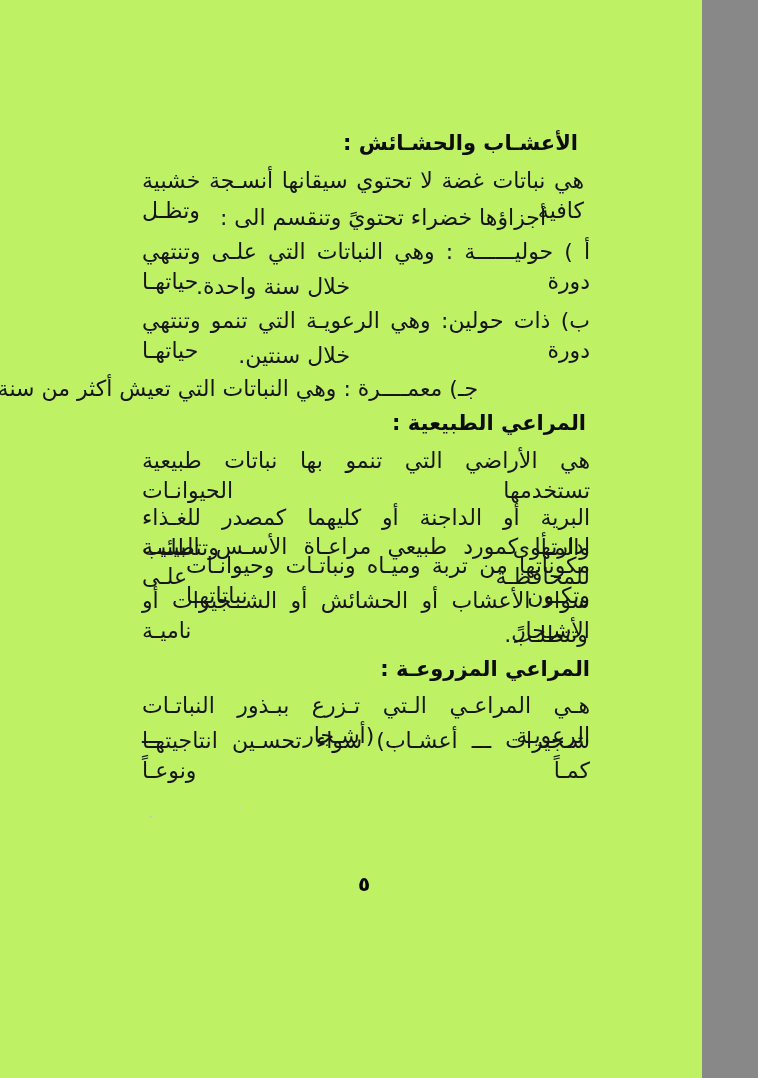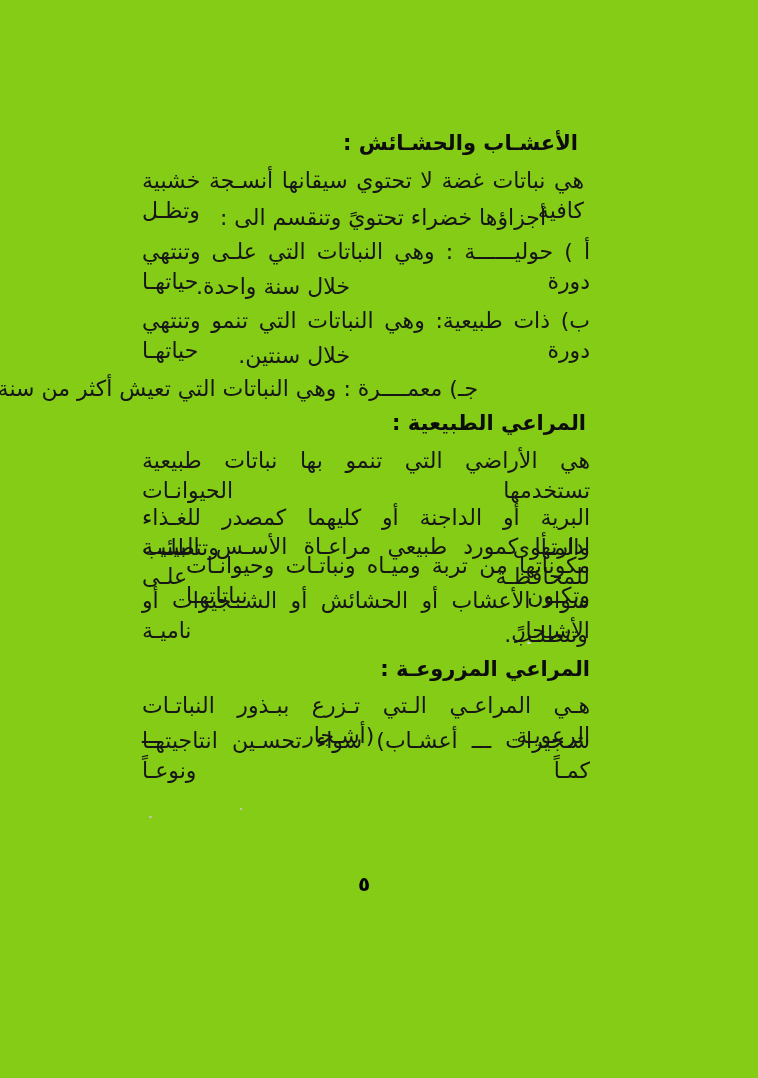--- a/index.html
+++ b/index.html
@@ -2,23 +2,23 @@
 <html lang="ar"><head>
 <meta charset="utf-8">
 <style>
   html, body {
     margin: 0;
     padding: 0;
     background: #888;
   }
   .sheet {
     position: relative;
-    width: 758px;
+    width: 702px;
     height: 1078px;
-    background: #84cc16;
+    background: #bef264;
     overflow: hidden;
     direction: rtl;
     font-family: "DejaVu Sans", sans-serif;
     color: #161616;
   }
   .textblock {
     position: absolute;
     top: 0;
     left: 142px;
     width: 448px;
@@ -67,21 +67,21 @@
 <body>
 
 <div class="sheet">
   <div class="textblock">
 
     <div class="line heading" style="top:128px; right:12px;">الأعشـاب والحشـائش :</div>
     <div class="line jst" style="top:166px; right:6px;">هي نباتات غضة لا تحتوي سيقانها أنسـجة خشبية كافية وتظـل</div>
     <div class="line" style="top:203px; right:44px;">أجزاؤها خضراء تحتويً وتنقسم الى :</div>
     <div class="line jst" style="top:237px;">أ ) حوليــــــة : وهي النباتات التي علـى وتنتهي دورة حياتهـا</div>
     <div class="line" style="top:272px; right:240px;margin-left:45px;">خلال سنة واحدة.</div>
-    <div class="line jst" style="top:306px;">ب) ذات طبيعية: وهي النباتات التي تنمو وتنتهي دورة حياتهـا</div>
+    <div class="line jst" style="top:306px;">ب) ذات حولين: وهي الرعويـة التي تنمو وتنتهي دورة حياتهـا</div>
     <div class="line" style="top:341px; right:240px;">خلال سنتين.</div>
     <div class="line" style="top:374px; right:112px;">جـ) معمــــرة : وهي النباتات التي تعيش أكثر من سنة.</div>
 
     <div class="line heading" style="top:408px; right:4px;text-align:right;">المراعي الطبيعية :</div>
     <div class="line jst" style="top:446px;">هي الأراضي التي تنمو بها نباتات طبيعية تستخدمها الحيوانـات</div>
     <div class="line jst" style="top:503px;">البرية أو الداجنة أو كليهما كمصدر للغـذاء والمـأوى وتتطلـب</div>
     <div class="line jst" style="top:532px;">ادارتها كمورد طبيعي مراعـاة الأسـس البيئيـة للمحافظـة علـى</div>
     <div class="line jst" style="top:551px;margin-left:44px;">مكوناتها من تربة وميـاه ونباتـات وحيوانـات وتكـون نباتاتهـا</div>
     <div class="line jst" style="top:586px;">سواء الأعشاب أو الحشائش أو الشــجيرات أو الأشـجار ناميـة</div>
     <div class="line" style="top:620px; right:2px;">وتتطلـبً.</div>

